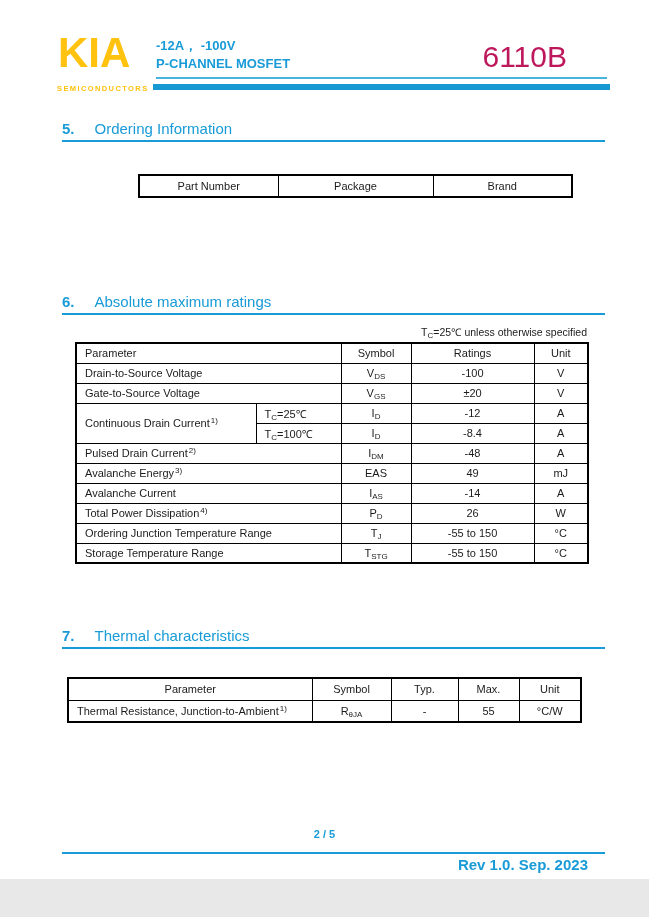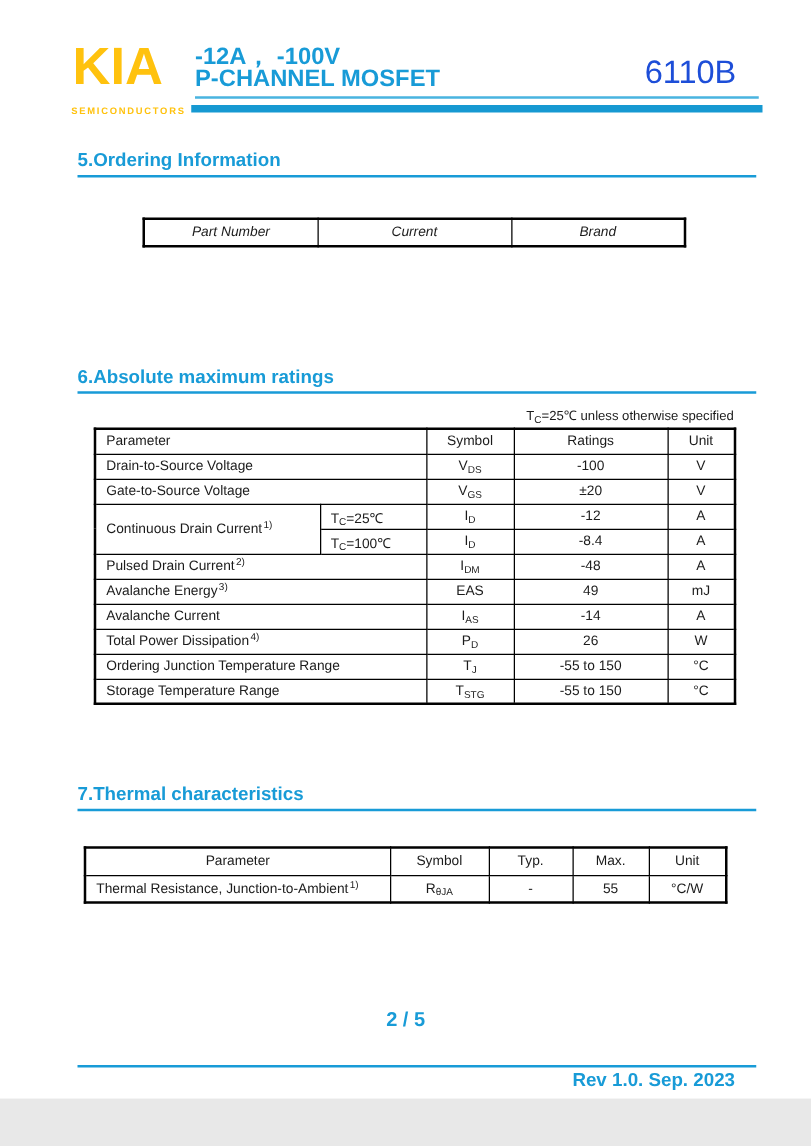--- a/index.html
+++ b/index.html
@@ -7,53 +7,53 @@
   .page {
     position:relative; width:649px; height:879px; background:#ffffff;
     font-family:"Liberation Sans", sans-serif; color:#1b1b1b; overflow:hidden;
     margin:0 auto;
   }
   .abs { position:absolute; }
 
   
   .logo-kia { left:58px; top:31px; font-size:42px; font-weight:bold; color:#FFC20E; letter-spacing:0px; line-height:44px; }
   .logo-sub { left:57px; top:84px; font-size:7.5px; font-weight:bold; color:#FFC20E; letter-spacing:1.4px; }
-  .hdr-spec { left:156px; top:37px; font-size:19px; font-weight:bold; color:#189BD7; line-height:18px; }
-  .hdr-part { top:41px; right:60px; font-size:26px; color:#1d4ed8; line-height:32px; }
+  .hdr-spec { left:156px; top:37px; font-size:13px; font-weight:bold; color:#189BD7; line-height:18px; }
+  .hdr-part { top:41px; right:82px; font-size:30px; color:#be185d; line-height:32px; }
   .hdr-line-thin { left:156px; top:77px; width:451px; height:1.5px; background:#49B4E0; }
   .hdr-line-thick { left:153px; top:84px; width:457px; height:6px; background:#1699D2; }
 
   
   .sec-head { font-size:15px; color:#189BD7; line-height:18px; }
   .sec-head .num { font-weight:bold; }
-  .sec-head .ttl { font-weight:bold; margin-left:0; }
+  .sec-head .ttl { font-weight:normal; margin-left:20px; }
   .sec-rule { height:2px; background:#189BD7; left:62px; width:543px; }
 
   
   table { border-collapse:collapse; table-layout:fixed; }
   table.dt { border:2px solid #000; position:absolute; }
   table.dt td { border:1px solid #000; font-size:11px; text-align:center; vertical-align:middle; padding:0 2px; overflow:hidden; white-space:nowrap; }
   table.dt td.l { text-align:left; padding-left:8px; }
   sub.ss { font-size:8px; vertical-align:-2px; line-height:0; }
   sup.fn { font-size:8px; vertical-align:4px; line-height:0; margin-left:1px; }
 
-  .ord-tbl { left:114px; top:174px; width:433px;font-style:italic; }
+  .ord-tbl { left:138px; top:174px; width:433px; }
   .ord-tbl tr { height:22px; }
 
   .note { top:325px; right:62px; font-size:10.5px; color:#1b1b1b; }
 
   .amr-tbl { left:75px; top:342px; width:512px; }
   .amr-tbl tr { height:20px; }
 
   .th-tbl { left:67px; top:677px; width:513px; }
   .th-tbl tr { height:22px; }
 
   
   .ft-line { left:62px; top:852px; width:543px; height:2px; background:#189BD7; }
-  .ft-page { left:0; top:808px; width:649px; text-align:center; font-size:16px; font-weight:bold; color:#189BD7; }
+  .ft-page { left:0; top:828px; width:649px; text-align:center; font-size:11px; font-weight:bold; color:#189BD7; }
   .ft-rev { top:856px; right:61px; font-size:15px; font-weight:bold; color:#189BD7; }
 </style>
 </head>
 <body>
 
 <div class="page">
 
   <div class="abs logo-kia">KIA</div>
   <div class="abs logo-sub">SEMICONDUCTORS</div>
   <div class="abs hdr-spec">
@@ -71,21 +71,21 @@
 
   <table class="dt ord-tbl">
     <colgroup>
         <col style="width:139px">
         <col style="width:155px">
         <col style="width:139px">
       </colgroup>
     <tbody>
         <tr>
       <td>Part Number</td>
-      <td>Current</td>
+      <td>Package</td>
       <td>Brand</td>
     </tr>
   </tbody>
     </table>
 
   <div class="abs sec-head" style="left:62px; top:293px;">
     <span class="num">6.</span><span class="ttl">Absolute maximum ratings</span>
   </div>
   <div class="abs sec-rule" style="top:313px;"></div>
 

